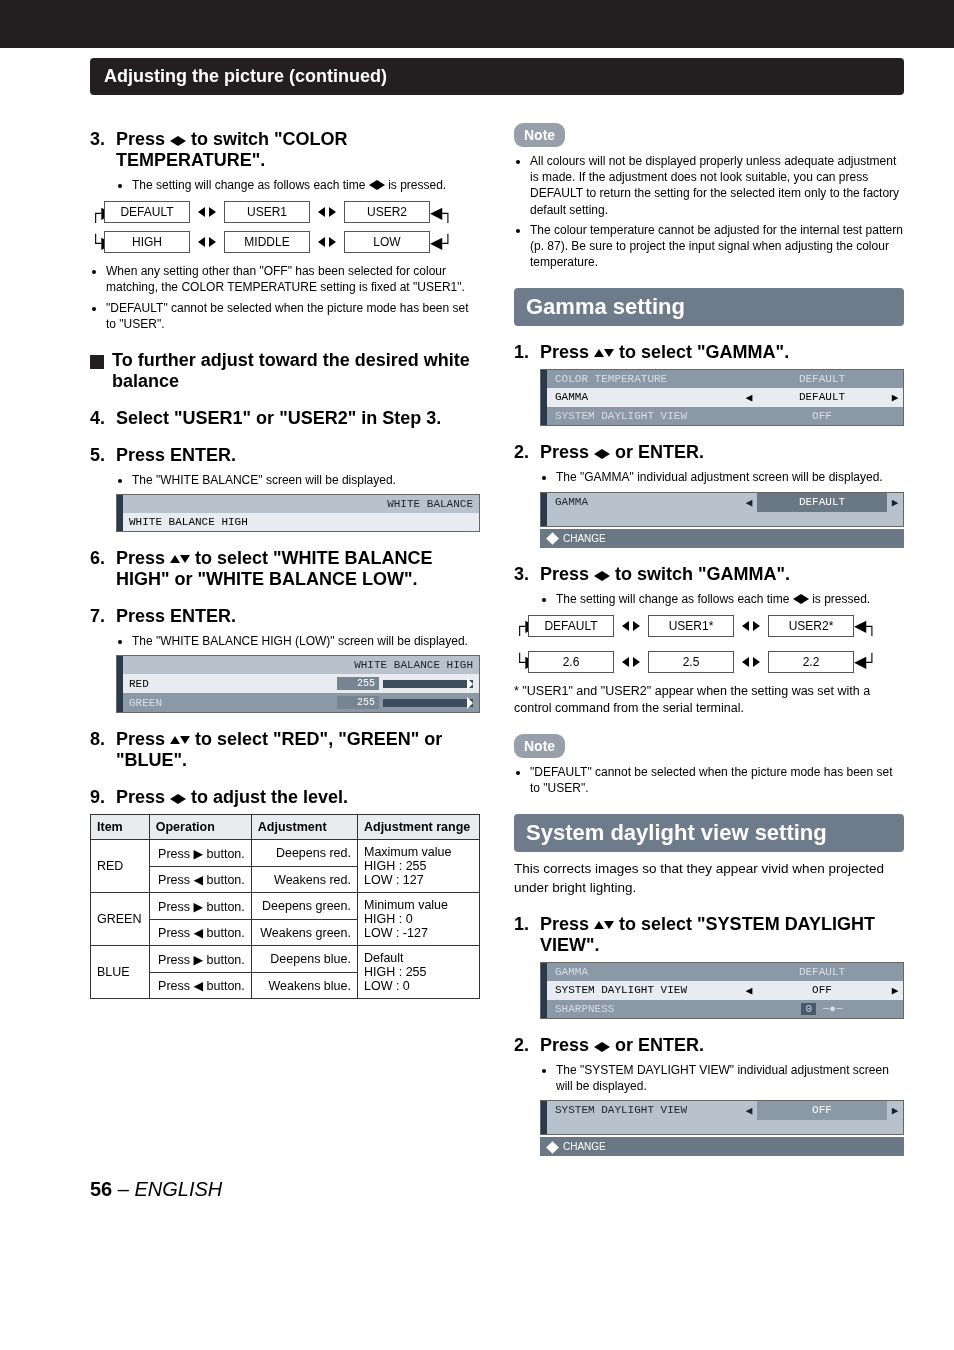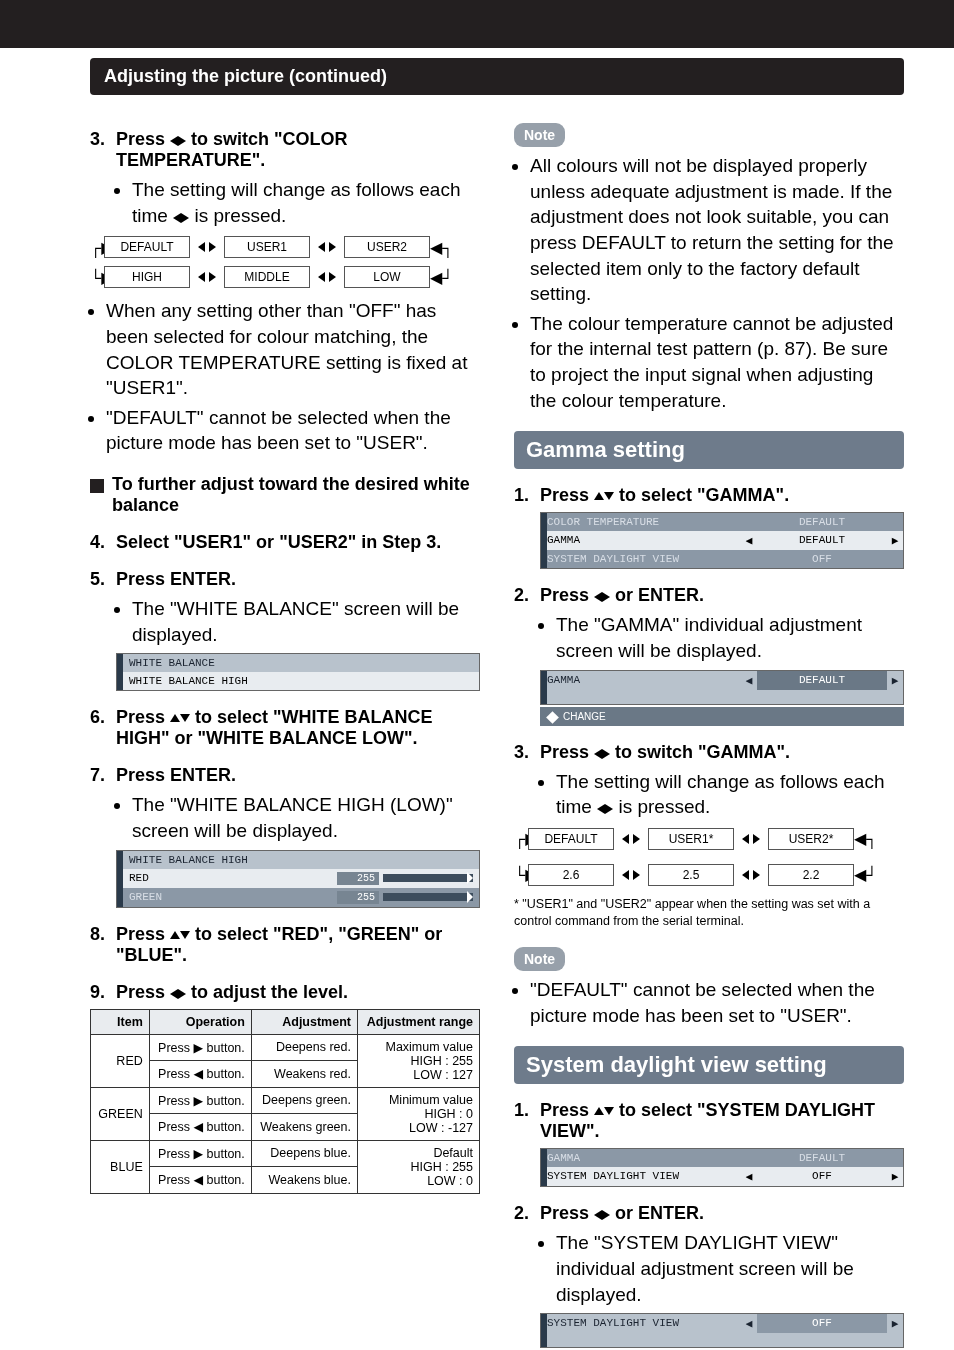--- a/index.html
+++ b/index.html
@@ -34,21 +34,21 @@
   .col { flex: 1; min-width: 0; }
   .step-h {
     font-weight: bold;
     font-size: 18px;
     margin: 16px 0 6px 0;
     display: flex;
   }
   .step-h .num { width: 26px; flex-shrink: 0; }
   .step-body { margin-left: 26px; }
   ul.b { margin: 2px 0 6px 16px; padding: 0; }
-  ul.b li { font-size: 19px; line-height: 1.35; margin-bottom: 4px; list-style: disc; }
+  ul.b li { font-size: 12px; line-height: 1.35; margin-bottom: 4px; list-style: disc; }
   .sub-h {
     font-weight: bold;
     font-size: 18px;
     margin: 18px 0 10px 0;
     display: flex;
     align-items: flex-start;
   }
   .sq { width: 14px; height: 14px; background: #231f20; margin: 5px 8px 0 0; flex-shrink: 0; }
   .feature-h {
     background: #6e7b8b;
@@ -88,49 +88,49 @@
   .flow-arrow::before, .flow-arrow::after {
     content: ''; width: 0; height: 0; border-top: 5px solid transparent; border-bottom: 5px solid transparent;
   }
   .flow-arrow::before { border-right: 7px solid #000; margin-right: 2px; }
   .flow-arrow::after  { border-left: 7px solid #000; margin-left: 2px; }
 
   
   .menu { border: 1px solid #666; margin: 6px 0 2px 0; font-size: 11px; font-family: "Courier New", monospace; }
   .menu .row { display: flex; align-items: stretch; }
   .menu .edge   { width: 6px; background: #2a3a4a; }
-  .menu .label  { flex: 1; padding: 3px 0; }
+  .menu .label  { flex: 1; padding: 3px 8px; }
   .menu .value  { width: 130px; text-align: center; padding: 3px 0; }
   .menu .lt, .menu .rt { width: 16px; text-align: center; padding: 3px 0; }
   .row.dim  { background: #8b98a6; color: #d8dee6; }
   .row.act  { background: #e8ecf0; color: #000; }
   .row.hdr  { background: #b8c2cc; color: #1a2330; }
   .simple-menu { border: 1px solid #666; margin: 6px 0; font-size: 11px; font-family: "Courier New", monospace; }
   .simple-menu .r { padding: 3px 6px; display:flex; align-items:center; }
   .simple-menu .r .edge { width:6px; background:#2a3a4a; align-self:stretch; margin:-3px 6px -3px -6px; }
-  .simple-menu .hdr { background: #b8c2cc; color:#1a2330; }
+  .simple-menu .hdr { background: #b8c2cc; color:#1a2330;justify-content:space-between; }
   .simple-menu .act { background:#e8ecf0; }
   .simple-menu .dim { background:#8b98a6; color:#d8dee6; }
   .valcell { margin-left:auto; background:#778592; color:#fff; padding:1px 4px; font-size:10px; width:42px; text-align:right; }
   .bar { width:90px; height:8px; background:linear-gradient(#3d4d5d,#3d4d5d); margin-left:4px; position:relative; }
   .bar::after { content:''; position:absolute; right:0; top:-2px; width:0;height:0;border-top:6px solid transparent;border-bottom:6px solid transparent;border-left:6px solid #fff; }
   .btn-row { background:#6a7886; color:#fff; font-size:10px; padding:4px 8px; }
   .btn-row .dia { display:inline-block; width:9px; height:9px; background:#fff; transform:rotate(45deg); margin-right:6px; vertical-align:middle; }
 
   
   table.adjust {
     border-collapse: collapse;
     width: 100%;
     font-size: 12.5px;
     margin-top: 6px;
   }
   table.adjust th, table.adjust td {
     border: 1px solid #333;
     padding: 5px 6px;
-    text-align: right;
+    text-align: left;
     vertical-align: middle;
   }
   table.adjust th { background: #e9ecef; font-weight: bold; }
   table.adjust td.left { text-align: right; }
 
   .page-num { font-size: 20px; margin-top: 22px; }
   .page-num b { font-weight: bold; }
   .page-num i { }
 
   .tri-r::after { content:''; display:inline-block; width:0;height:0;border-top:5px solid transparent;border-bottom:5px solid transparent;border-left:8px solid #000; vertical-align:-1px; }
@@ -432,20 +432,21 @@
       </div>
 
       <div class="body-text" style="font-size:12.5px">* <span>"USER1" and "USER2" appear when the setting was set with a control command from the serial terminal.</span></div>
 
       <div class="note-tag">Note</div>
       <ul class="b">
           <li>"DEFAULT" cannot be selected when the picture mode has been set to "USER".</li>
         </ul>
 
       <div class="feature-h">System daylight view setting</div>
+      <div class="body-text">This corrects images so that they appear vivid when projected under bright lighting.</div>
 
       <div class="step-h">
         <span class="num">1.</span>
         <span>
           <span>Press </span><span class="tri-u"></span><span class="tri-d"></span><span> to select "SYSTEM DAYLIGHT VIEW".</span>
         </span>
       </div>
       <div class="step-body">
         <div class="menu">
           <div class="row dim">
@@ -453,20 +454,26 @@
               <div class="label">GAMMA</div>
               <div class="value">DEFAULT</div>
               <div class="rt"></div>
             </div>
           <div class="row act">
               <div class="edge"></div>
               <div class="label">SYSTEM DAYLIGHT VIEW</div>
               <div class="lt">◀</div>
               <div class="value">OFF</div>
               <div class="rt">▶</div>
+            </div>
+          <div class="row dim">
+              <div class="edge"></div>
+              <div class="label">SHARPNESS</div>
+              <div class="value"><span style="background:#4a5a6a;color:#cfd8e0;padding:0 4px">0</span> ─●─</div>
+              <div class="rt"></div>
             </div>
         </div>
       </div>
 
       <div class="step-h">
         <span class="num">2.</span>
         <span>
           <span>Press </span><span class="tri-l"></span><span class="tri-r"></span><span> or ENTER.</span>
         </span>
       </div>

